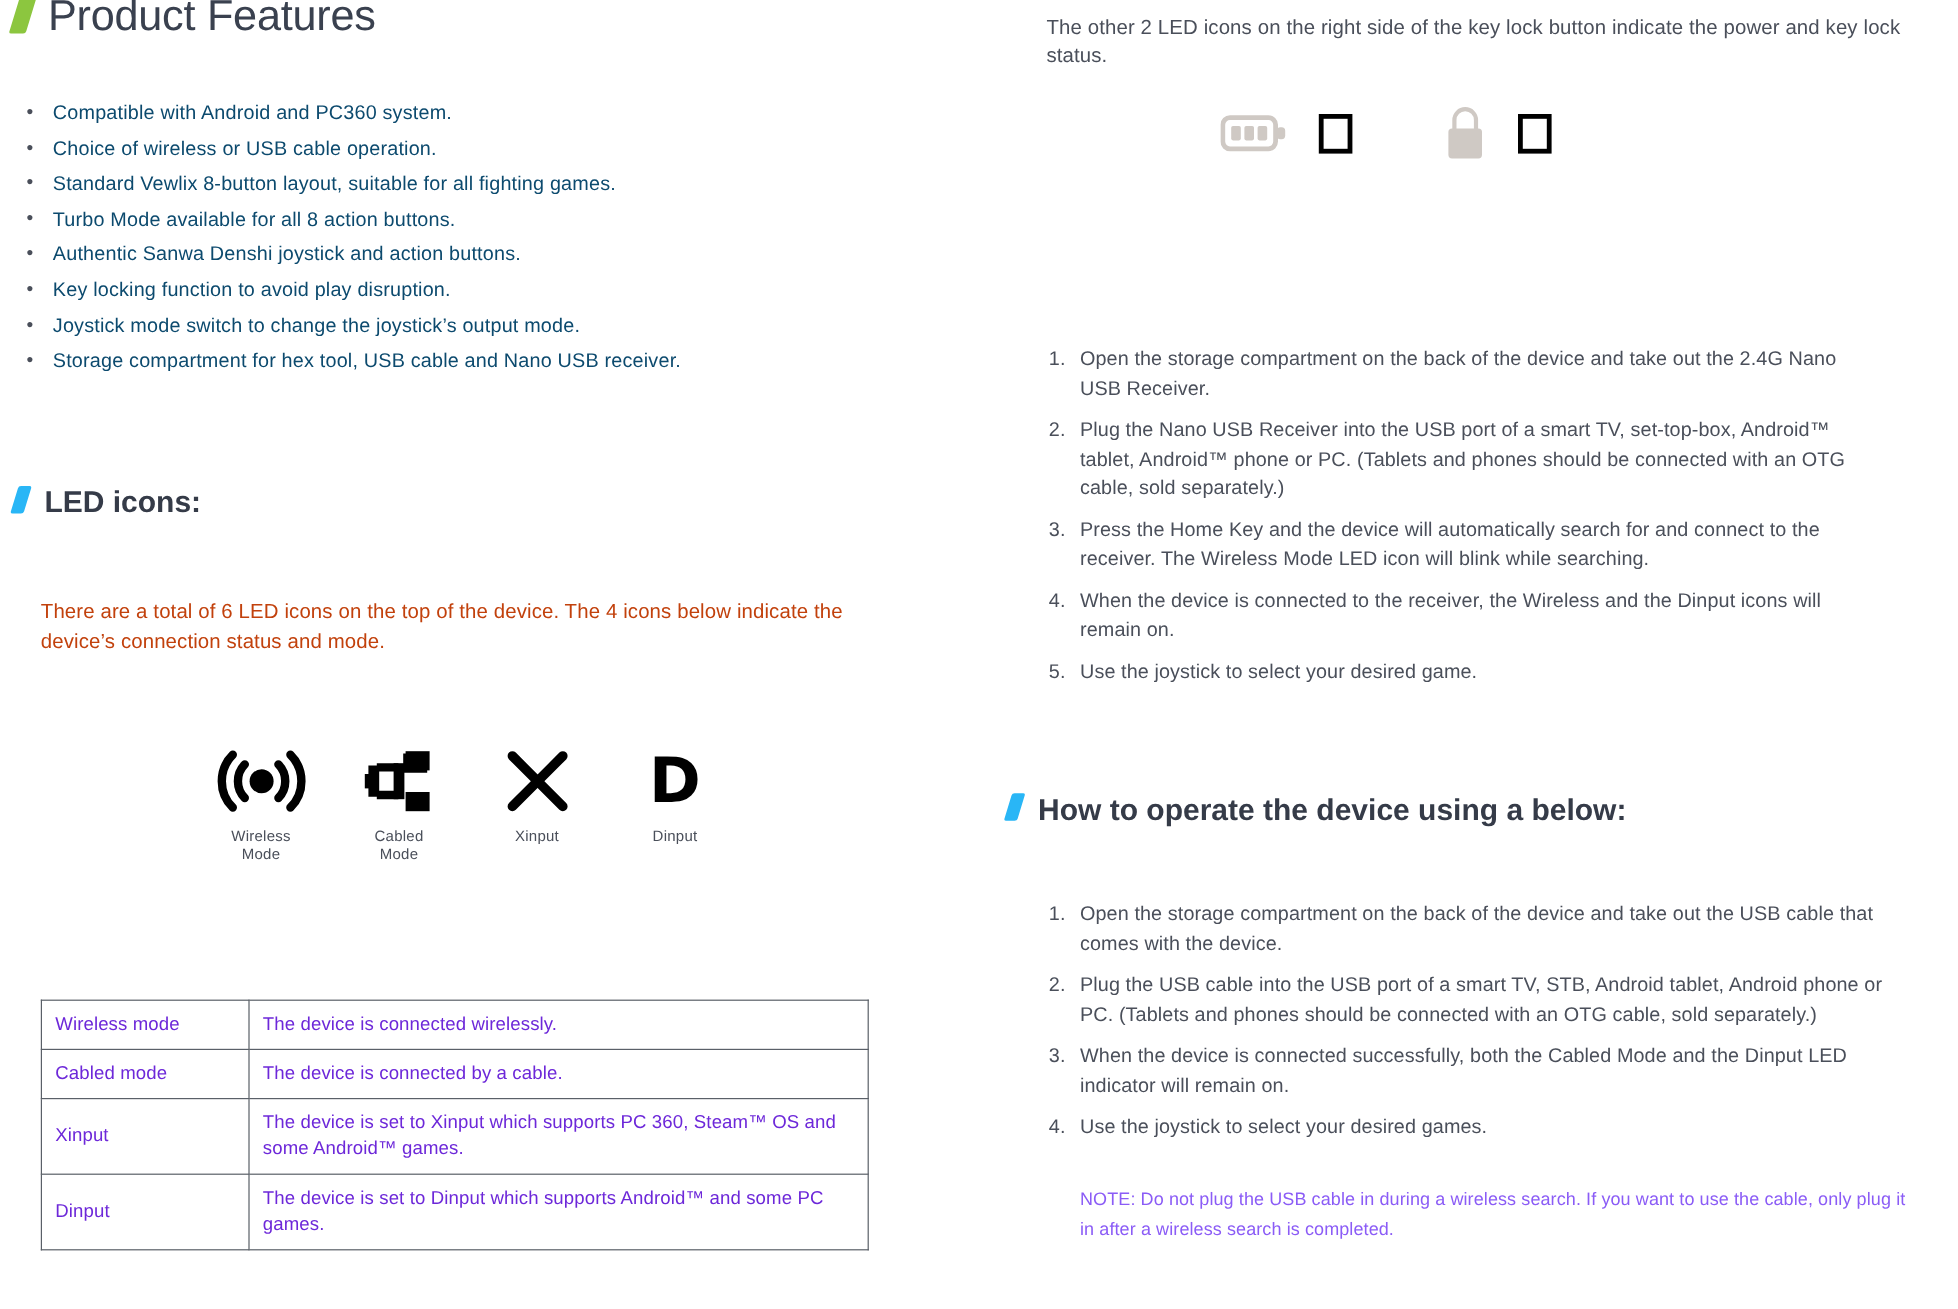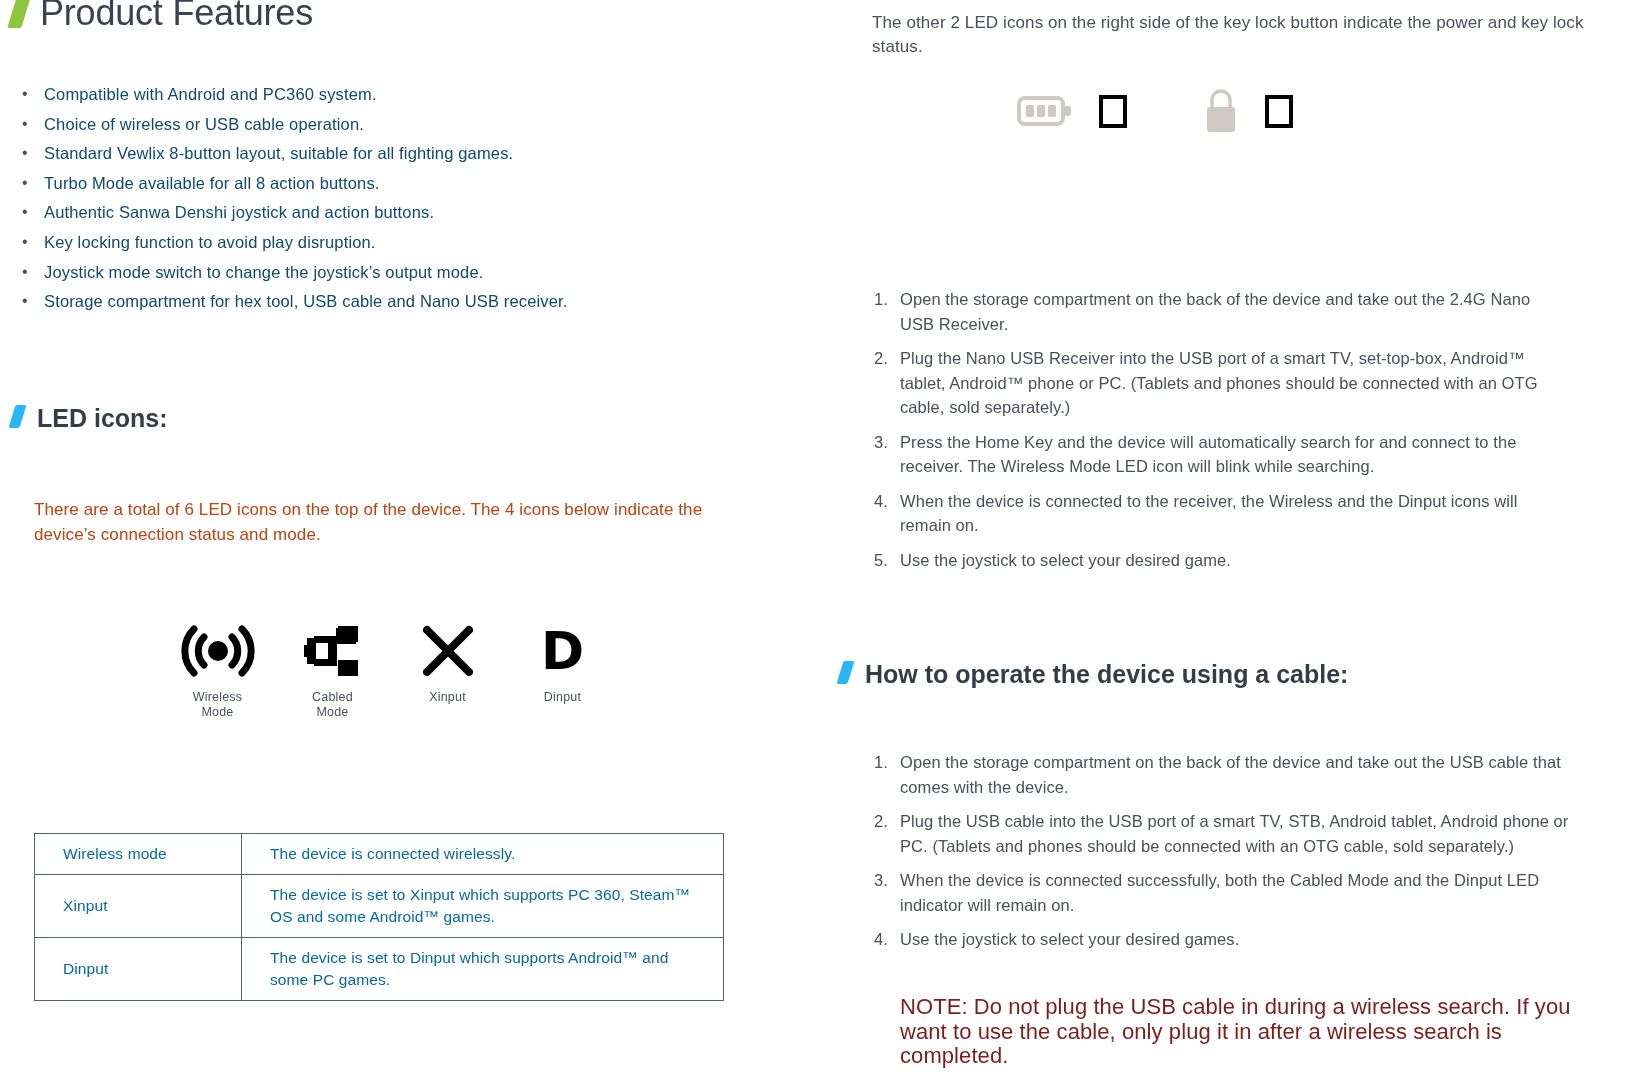--- a/index.html
+++ b/index.html
@@ -173,24 +173,24 @@
   #led-table {
     position: absolute;
     left: 34px;
     top: 833px;
     width: 690px;
     border-collapse: collapse;
     table-layout: fixed;
   }
   #led-table td {
     border: 1px solid #5a6068;
-    padding: 9px 28px;
+    padding: 9px 11px;
     font-size: 15.5px;
     line-height: 22px;
-    color: #0369a1;
+    color: #6d28d9;
     vertical-align: middle;
     letter-spacing: 0.1px;
   }
   #led-table td.key { width: 150px; }
 
   
   #key-lock-text {
     position: absolute;
     left: 40px;
     top: -6px;
@@ -263,23 +263,23 @@
     left: 42px;
     top: 750px;
     width: 710px;
   }
 
   #cable-note {
     position: absolute;
     left: 68px;
     top: 973px;
     width: 700px;
-    font-size: 22px;
+    font-size: 15px;
     line-height: 24.5px;
-    color: #7f1d1d;
+    color: #8b5cf6;
     letter-spacing: 0.08px;
   }
 </style>
 </head>
 <body>
 
 <div class="page">
 
   <div class="col-left">
 
@@ -366,20 +366,24 @@
 
     </div>
 
     <table id="led-table">
       <tbody>
         <tr>
           <td class="key">Wireless mode</td>
           <td>The device is connected wirelessly.</td>
         </tr>
         <tr>
+          <td class="key">Cabled mode</td>
+          <td>The device is connected by a cable.</td>
+        </tr>
+        <tr>
           <td class="key">Xinput</td>
           <td>The device is set to Xinput which supports PC 360, Steam™ OS and some Android™ games.</td>
         </tr>
         <tr>
           <td class="key">Dinput</td>
           <td>The device is set to Dinput which supports Android™ and some PC games.</td>
         </tr>
       </tbody>
     </table>
 
@@ -414,21 +418,21 @@
     <ul class="steps" id="wireless-steps">
       <li><span class="num">1.</span><span>Open the storage compartment on the back of the device and take out the 2.4G Nano USB Receiver.</span></li>
       <li><span class="num">2.</span><span>Plug the Nano USB Receiver into the USB port of a smart TV, set-top-box, Android™ tablet, Android™ phone or PC. (Tablets and phones should be connected with an OTG cable, sold separately.)</span></li>
       <li><span class="num">3.</span><span>Press the Home Key and the device will automatically search for and connect to the receiver. The Wireless Mode LED icon will blink while searching.</span></li>
       <li><span class="num">4.</span><span>When the device is connected to the receiver, the Wireless and the Dinput icons will remain on.</span></li>
       <li><span class="num">5.</span><span>Use the joystick to select your desired game.</span></li>
     </ul>
 
     <div class="heading med" id="cable-heading">
       <span class="slash blue"></span>
-      <h2 class="h-med">How to operate the device using a cable:</h2>
+      <h2 class="h-med">How to operate the device using a below:</h2>
     </div>
 
     <ul class="steps" id="cable-steps">
       <li><span class="num">1.</span><span>Open the storage compartment on the back of the device and take out the USB cable that comes with the device.</span></li>
       <li><span class="num">2.</span><span>Plug the USB cable into the USB port of a smart TV, STB, Android tablet, Android phone or PC. (Tablets and phones should be connected with an OTG cable, sold separately.)</span></li>
       <li><span class="num">3.</span><span>When the device is connected successfully, both the Cabled Mode and the Dinput LED indicator will remain on.</span></li>
       <li><span class="num">4.</span><span>Use the joystick to select your desired games.</span></li>
     </ul>
 
     <p id="cable-note">NOTE: Do not plug the USB cable in during a wireless search. If you want to use the cable, only plug it in after a wireless search is completed.</p>

